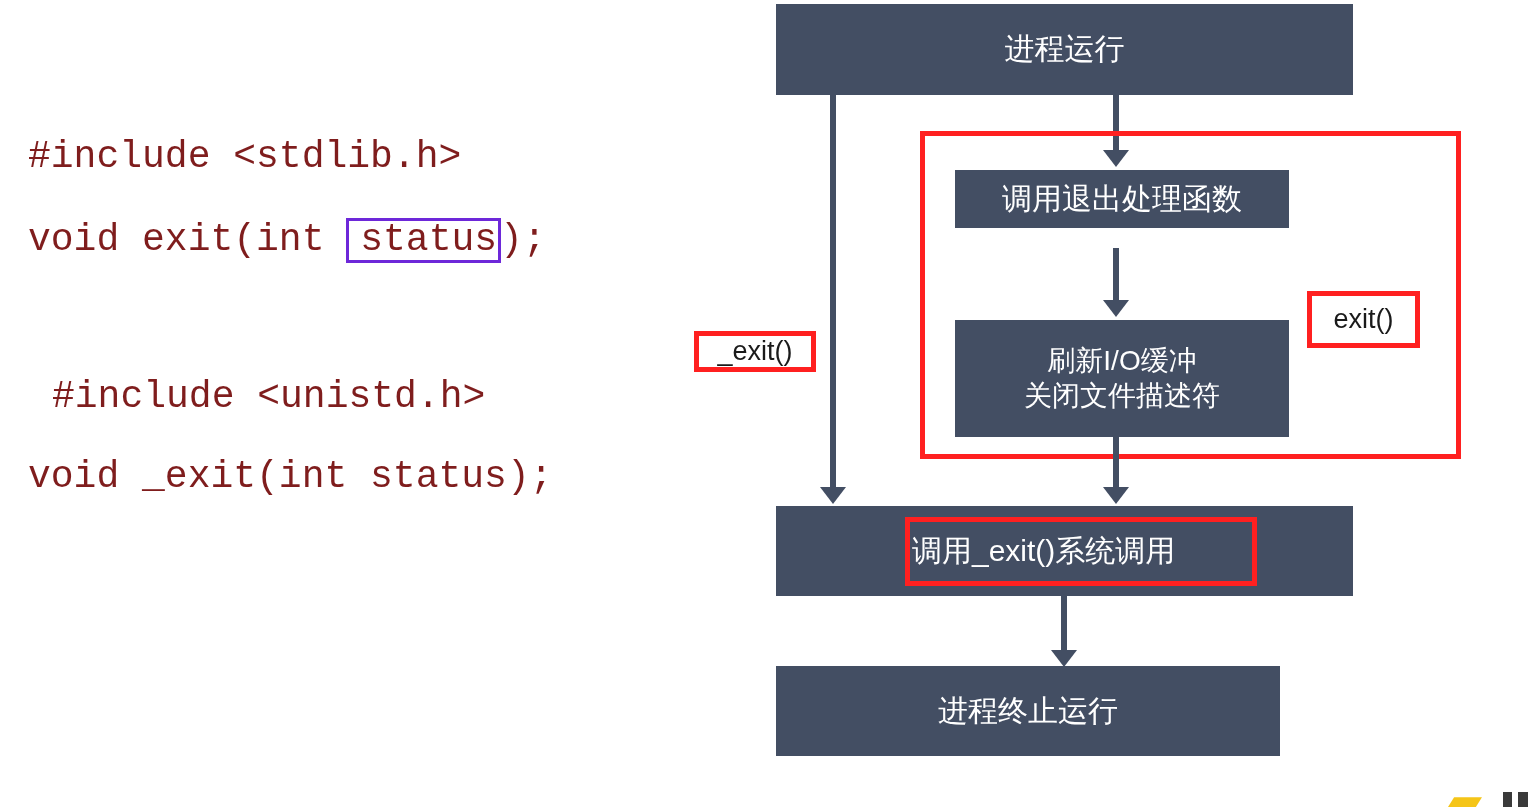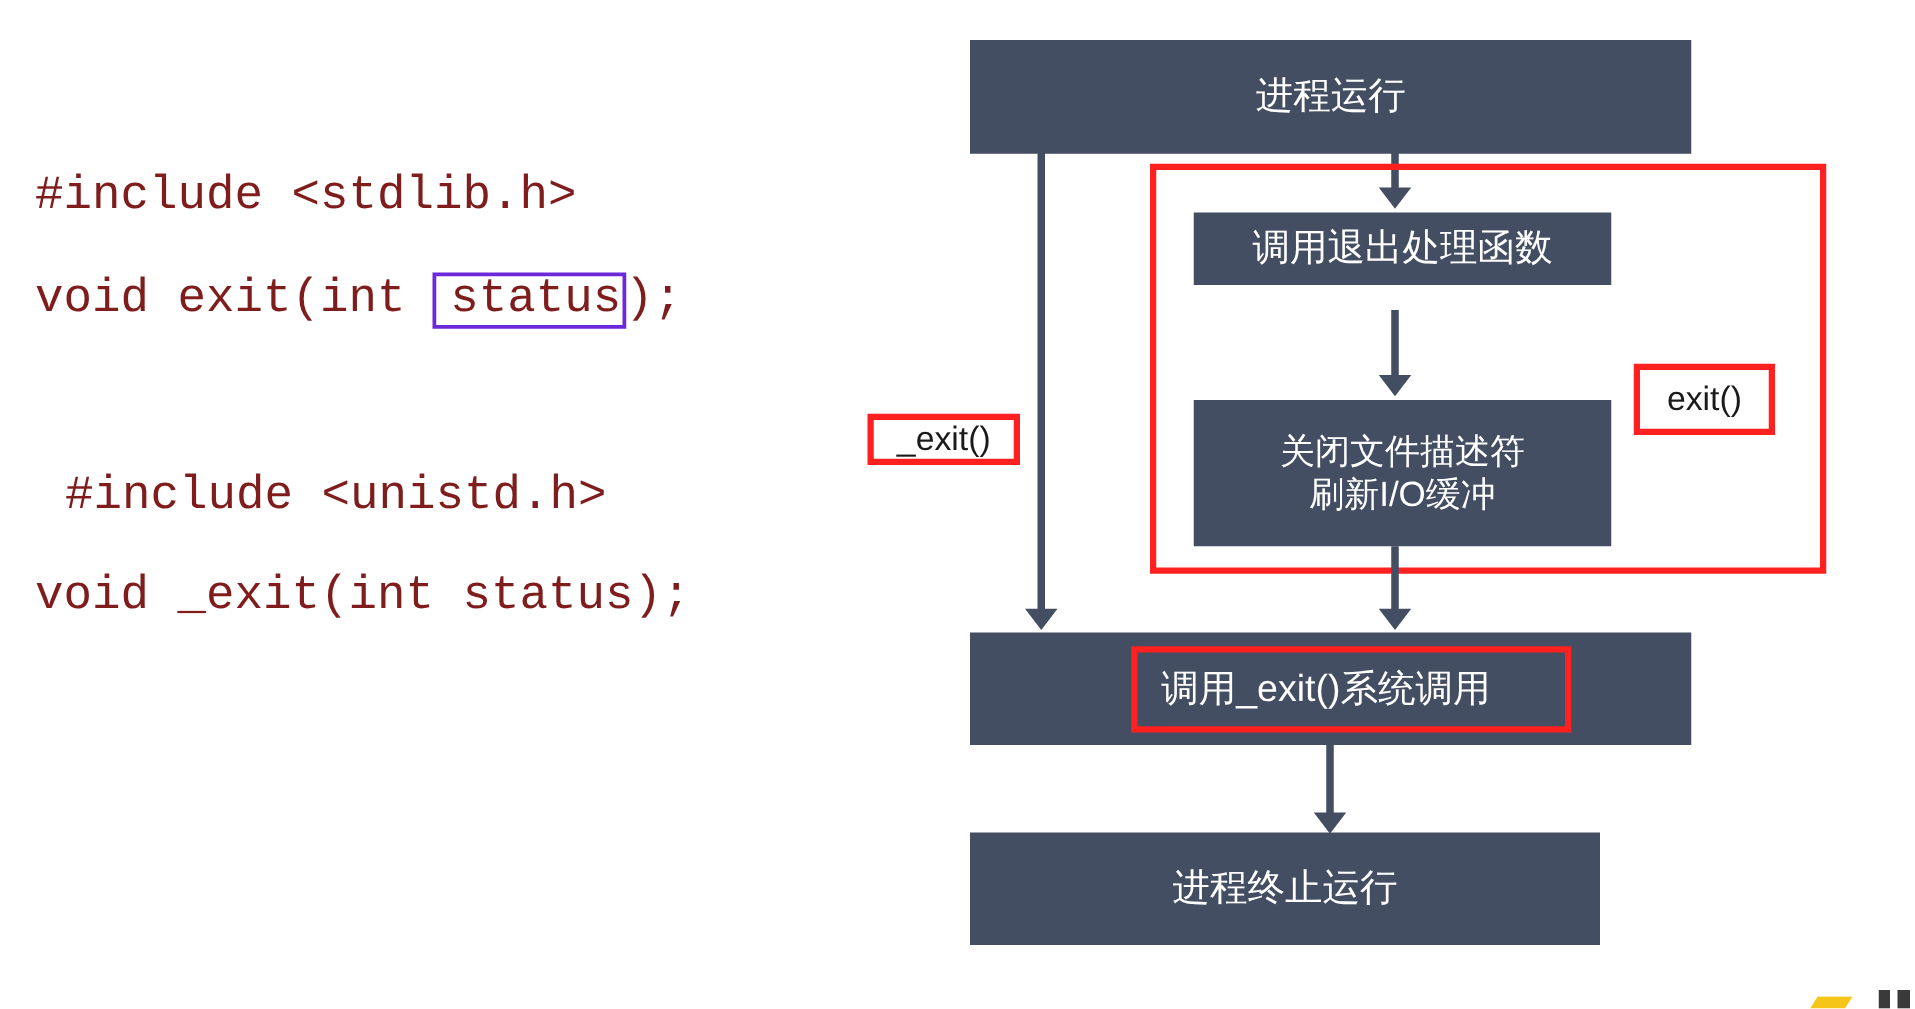--- a/index.html
+++ b/index.html
@@ -90,21 +90,21 @@
     position: absolute;
     border: 5px solid #ff2020;
     box-sizing: border-box;
     background: transparent;
     display: flex;
     align-items: center;
     justify-content: flex-start;
     color: #ffffff;
     font-family: "Liberation Sans", sans-serif;
     font-size: 30px;
-    padding-left: 19px;
+    padding-left: 2px;
     white-space: nowrap;
   }
 
   
   #watermark {
     position: absolute;
     left: 1448px;
     top: 788px;
     width: 84px;
     height: 19px;
@@ -133,38 +133,38 @@
 
     <div class="code-line" style="left:28px; top:218px;"><span>void exit(int </span><span class="code-hl">status</span><span>);</span></div>
 
     <div class="code-line" style="left:28px; top:378px;margin-left:24px;">#include &lt;unistd.h&gt;</div>
 
     <div class="code-line" style="left:28px; top:458px;">void _exit(int status);</div>
   </div>
 
   <div>
 
-    <div class="fbox" style="left:776px; top:4px; width:577px; height:91px;margin-top:28px;">进程运行</div>
+    <div class="fbox" style="left:776px; top:4px; width:577px; height:91px;">进程运行</div>
 
     <div class="vline" style="left:830px; top:95px; width:6px; height:396px;"></div>
     <div class="arrowhead" style="left:820px; top:487px;"></div>
 
     <div class="vline" style="left:1113px; top:95px; width:6px; height:60px;"></div>
     <div class="arrowhead" style="left:1103px; top:150px;"></div>
 
     <div class="red-rect" style="left:920px; top:131px; width:541px; height:328px;"></div>
 
     <div class="fbox" style="left:955px; top:170px; width:334px; height:58px;">调用退出处理函数</div>
 
     <div class="vline" style="left:1113px; top:248px; width:6px; height:58px;"></div>
     <div class="arrowhead" style="left:1103px; top:300px;"></div>
 
     <div class="fbox small" style="left:955px; top:320px; width:334px; height:117px; flex-direction:column;">
+      <span>刷新I/O缓冲</span>
       <span>关闭文件描述符</span>
-      <span>刷新I/O缓冲</span>
     </div>
 
     <div class="vline" style="left:1113px; top:437px; width:6px; height:54px;"></div>
     <div class="arrowhead" style="left:1103px; top:487px;"></div>
 
     <div class="red-tag" style="left:694px; top:303px; width:122px; height:41px;margin-top:28px;">_exit()</div>
 
     <div class="red-tag" style="left:1307px; top:291px; width:113px; height:57px;">exit()</div>
 
     <div class="fbox" style="left:776px; top:506px; width:577px; height:90px;"></div>

